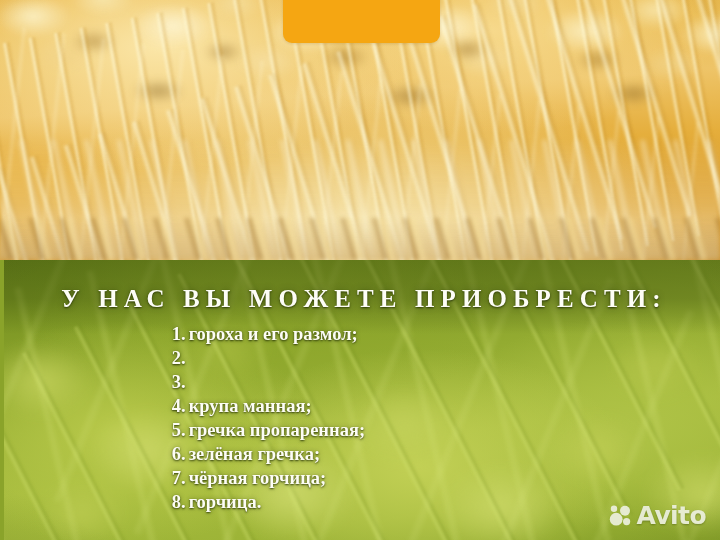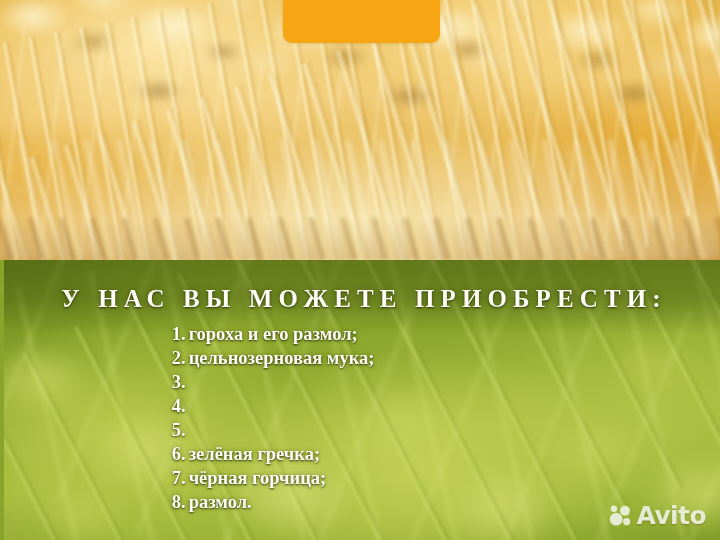--- a/index.html
+++ b/index.html
@@ -466,48 +466,49 @@
 
       <ul class="item-list">
         <li class="item-row">
           <span class="item-num">1</span>
           <span class="item-dot">.</span>
           <span class="item-text">гороха и его размол;</span>
         </li>
         <li class="item-row">
           <span class="item-num">2</span>
           <span class="item-dot">.</span>
-          <span class="item-text">цельнозерновая мука;</span>
         </li>
         <li class="item-row">
           <span class="item-num">3</span>
           <span class="item-dot">.</span>
         </li>
         <li class="item-row">
           <span class="item-num">4</span>
           <span class="item-dot">.</span>
+          <span class="item-text">крупа манная;</span>
         </li>
         <li class="item-row">
           <span class="item-num">5</span>
           <span class="item-dot">.</span>
+          <span class="item-text">гречка пропаренная;</span>
         </li>
         <li class="item-row">
           <span class="item-num">6</span>
           <span class="item-dot">.</span>
           <span class="item-text">зелёная гречка;</span>
         </li>
         <li class="item-row">
           <span class="item-num">7</span>
           <span class="item-dot">.</span>
           <span class="item-text">чёрная горчица;</span>
         </li>
         <li class="item-row">
           <span class="item-num">8</span>
           <span class="item-dot">.</span>
-          <span class="item-text">размол.</span>
+          <span class="item-text">горчица.</span>
         </li>
       </ul>
 
       <div class="avito-mark">
         <svg class="avito-bubbles" viewBox="0 0 24 24">
           <circle cx="8.2" cy="15.2" r="6.4" fill="#eef1e2"></circle>
           <circle cx="17.0" cy="6.8" r="5.0" fill="#eef1e2"></circle>
           <circle cx="6.0" cy="4.8" r="3.2" fill="#eef1e2"></circle>
           <circle cx="18.6" cy="17.6" r="3.6" fill="#eef1e2"></circle>
         </svg>

